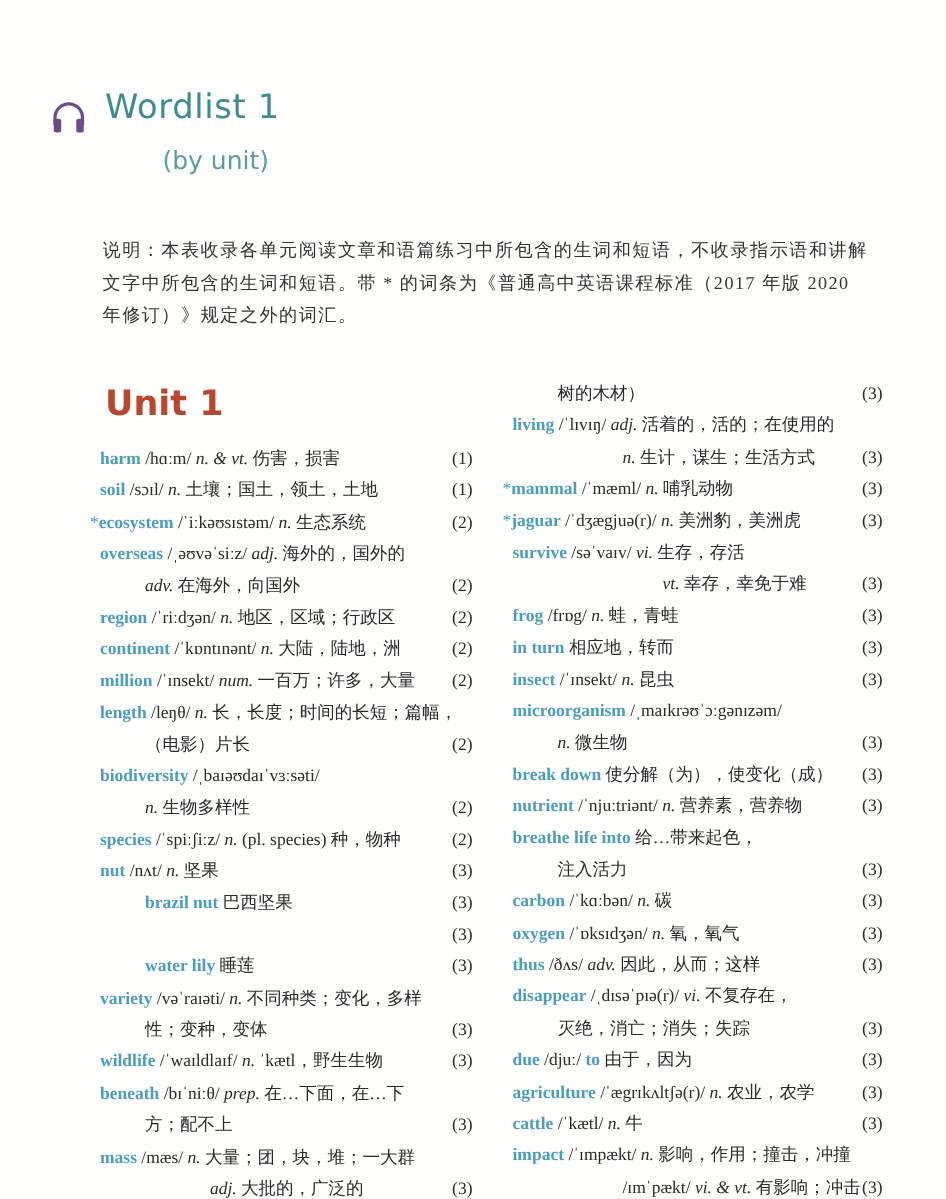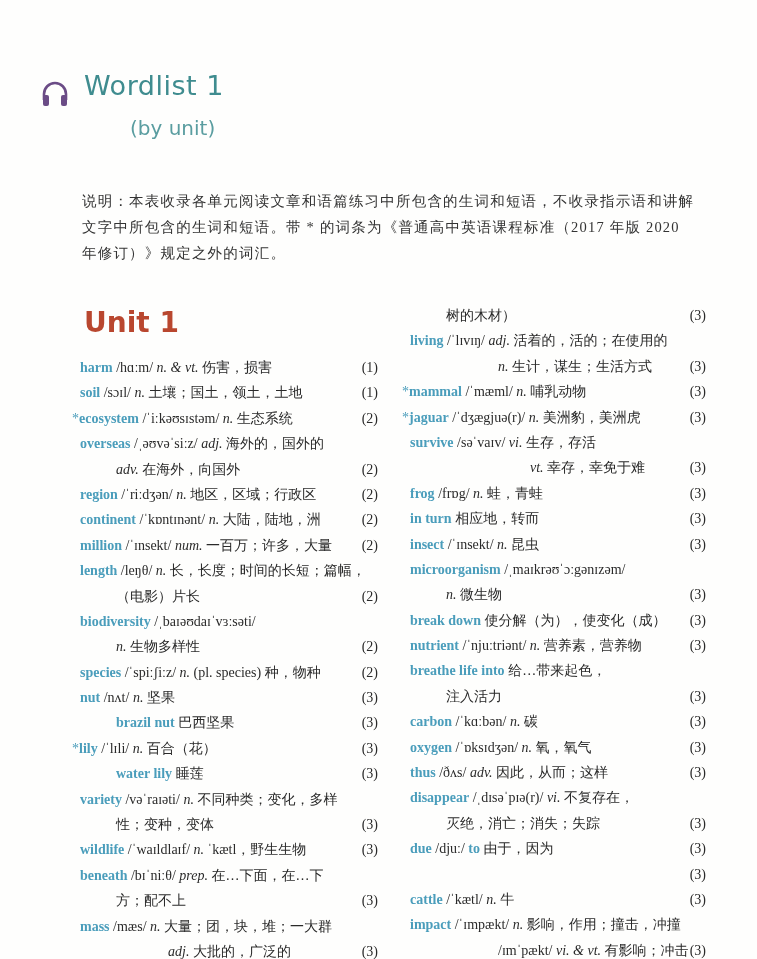--- a/index.html
+++ b/index.html
@@ -116,21 +116,20 @@
     </div>
     <div class="line ">
       <span class="txt"><span class="hw">nut</span><span> /nʌt/ </span><span class="pos">n.</span><span> 坚果</span></span>
       <span class="num">(3)</span>
     </div>
     <div class="line indent1">
       <span class="txt"><span class="hw">brazil nut</span><span> 巴西坚果</span></span>
       <span class="num">(3)</span>
     </div>
     <div class="line star">
-      <span class="txt"><span class="ast">*</span><span class="hw">lily</span><span> /ˈlɪli/ </span><span class="pos">n.</span><span> 百合（花）</span></span>
       <span class="num">(3)</span>
     </div>
     <div class="line indent1">
       <span class="txt"><span class="hw">water lily</span><span> 睡莲</span></span>
       <span class="num">(3)</span>
     </div>
     <div class="line ">
       <span class="txt"><span class="hw">variety</span><span> /vəˈraɪəti/ </span><span class="pos">n.</span><span> 不同种类；变化，多样</span></span>
     </div>
     <div class="line indent1">
@@ -234,20 +233,21 @@
     </div>
     <div class="line indent1">
       <span class="txt"><span>灭绝，消亡；消失；失踪</span></span>
       <span class="num">(3)</span>
     </div>
     <div class="line ">
       <span class="txt"><span class="hw">due</span><span> /djuː/ </span><span class="hw">to</span><span> 由于，因为</span></span>
       <span class="num">(3)</span>
     </div>
     <div class="line ">
+      <span class="txt"><span class="hw">agriculture</span><span> /ˈægrɪkʌltʃə(r)/ </span><span class="pos">n.</span><span> 农业，农学</span></span>
       <span class="num">(3)</span>
     </div>
     <div class="line ">
       <span class="txt"><span class="hw">cattle</span><span> /ˈkætl/ </span><span class="pos">n.</span><span> 牛</span></span>
       <span class="num">(3)</span>
     </div>
     <div class="line ">
       <span class="txt"><span class="hw">impact</span><span> /ˈɪmpækt/ </span><span class="pos">n.</span><span> 影响，作用；撞击，冲撞</span></span>
     </div>
     <div class="line indent2">

